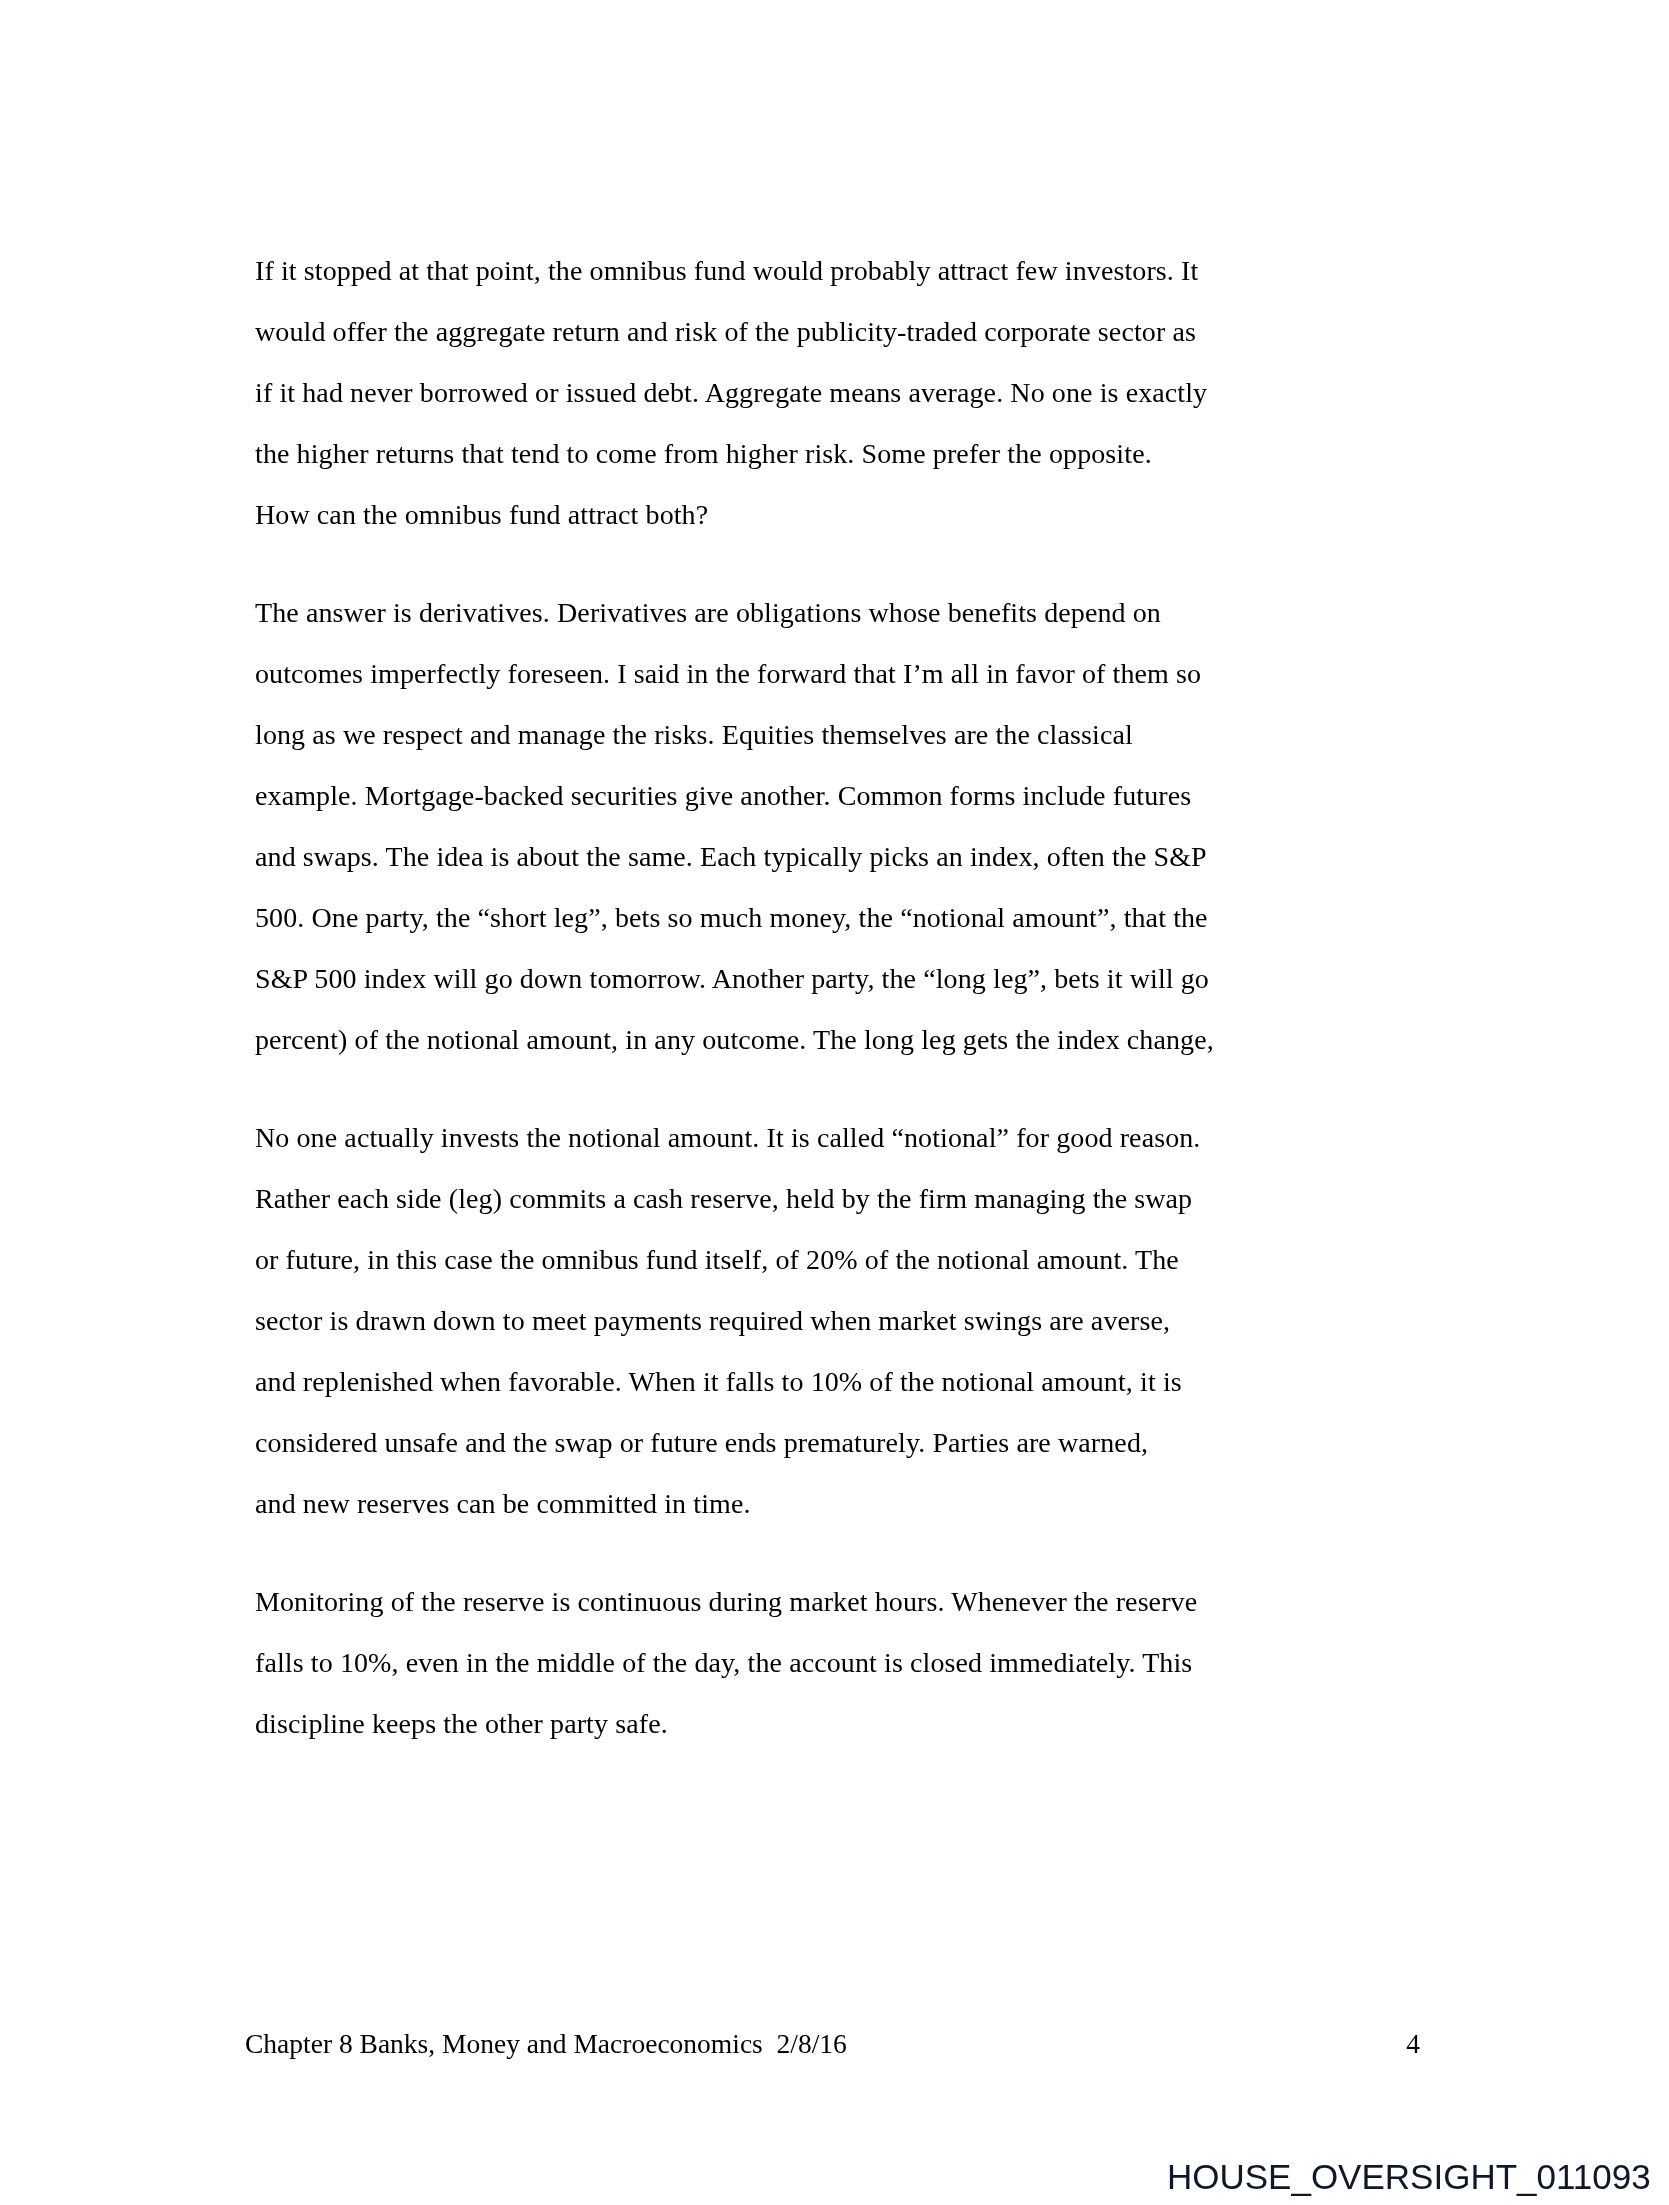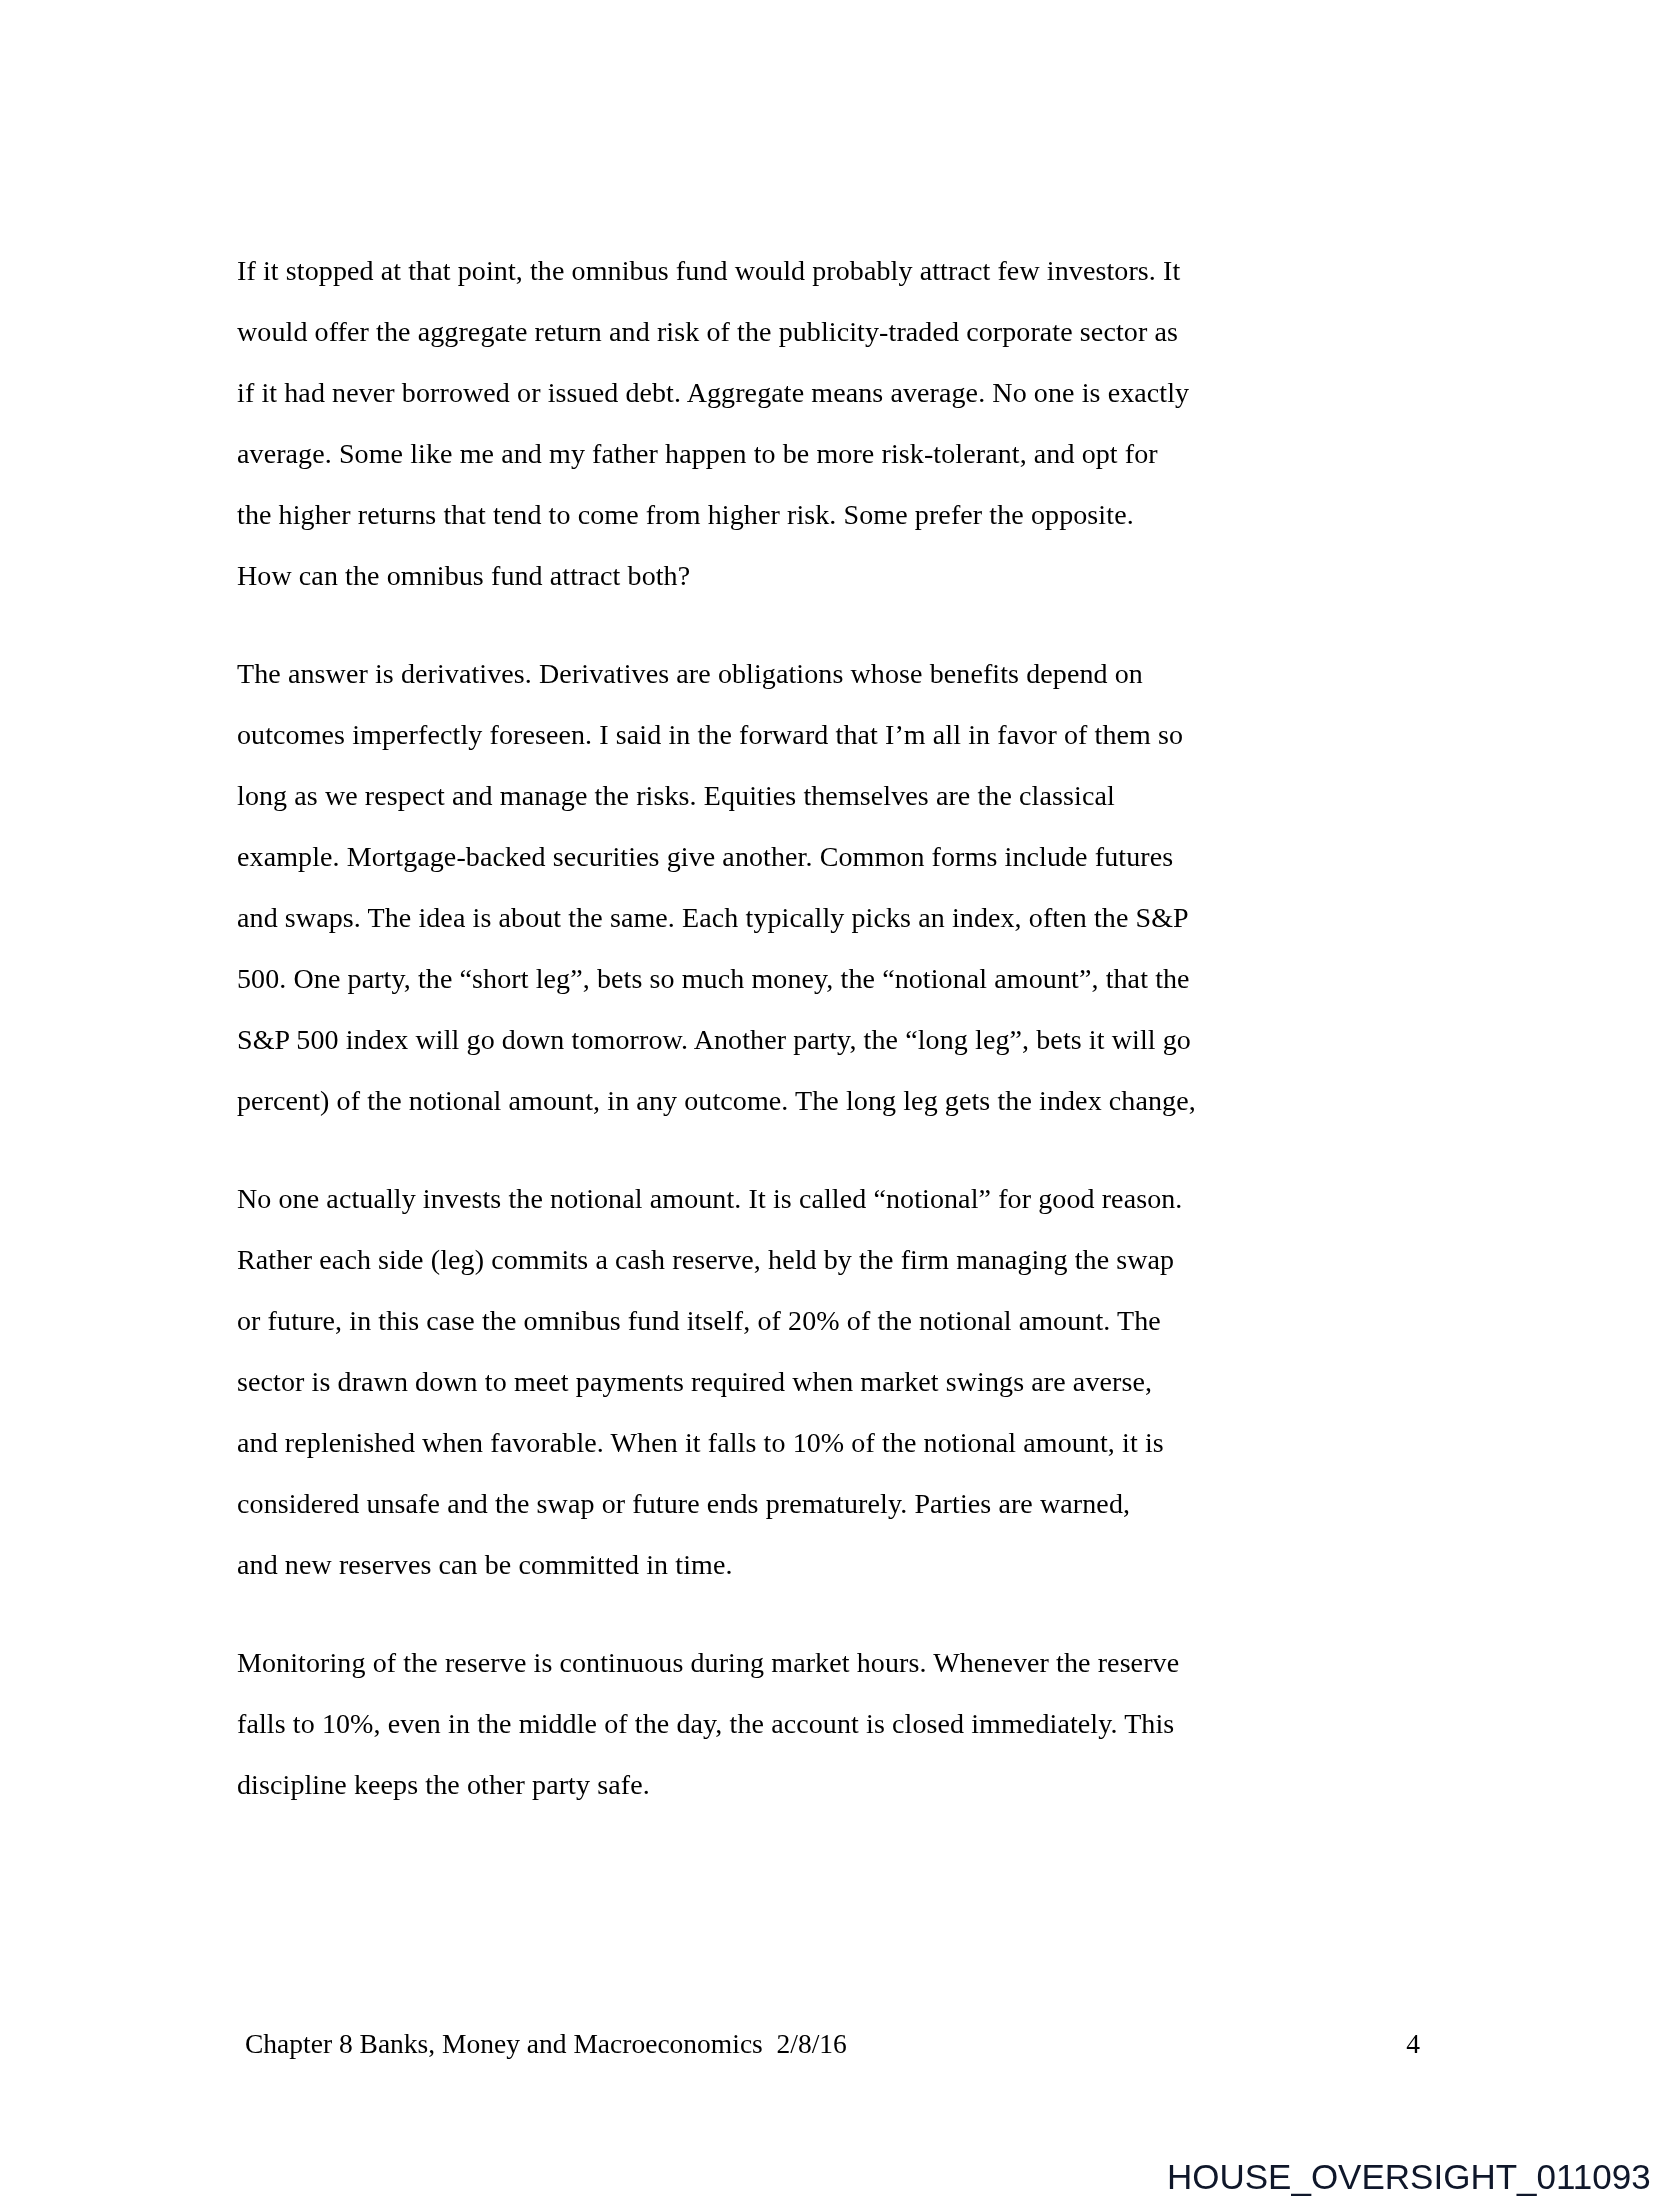--- a/index.html
+++ b/index.html
@@ -9,21 +9,21 @@
     width: 1669px;
     height: 2205px;
     background: #ffffff;
     font-family: "Liberation Serif", serif;
     color: #000000;
     overflow: hidden;
     margin: 0 auto;
   }
   .body-text {
     position: absolute;
-    left: 237px;
+    left: 255px;
     top: 240px;
     width: 1185px;
   }
   .paragraph { margin: 0; }
   .paragraph + .paragraph { margin-top: 37px; }
   .line {
     font-size: 28px;
     line-height: 61px;
     white-space: pre;
     letter-spacing: 0.1px;
@@ -55,21 +55,20 @@
 <body>
 
 <div class="page">
 
   <main class="body-text">
 
     <section class="paragraph">
       <div class="line">If it stopped at that point, the omnibus fund would probably attract few investors. It</div>
       <div class="line">would offer the aggregate return and risk of the publicity-traded corporate sector as</div>
       <div class="line">if it had never borrowed or issued debt. Aggregate means average. No one is exactly</div>
-      <div class="line">average. Some like me and my father happen to be more risk-tolerant, and opt for</div>
       <div class="line">the higher returns that tend to come from higher risk. Some prefer the opposite.</div>
       <div class="line">How can the omnibus fund attract both?</div>
     </section>
 
     <section class="paragraph">
       <div class="line">The answer is derivatives. Derivatives are obligations whose benefits depend on</div>
       <div class="line">outcomes imperfectly foreseen. I said in the forward that I’m all in favor of them so</div>
       <div class="line">long as we respect and manage the risks. Equities themselves are the classical</div>
       <div class="line">example. Mortgage-backed securities give another. Common forms include futures</div>
       <div class="line">and swaps. The idea is about the same. Each typically picks an index, often the S&amp;P</div>

